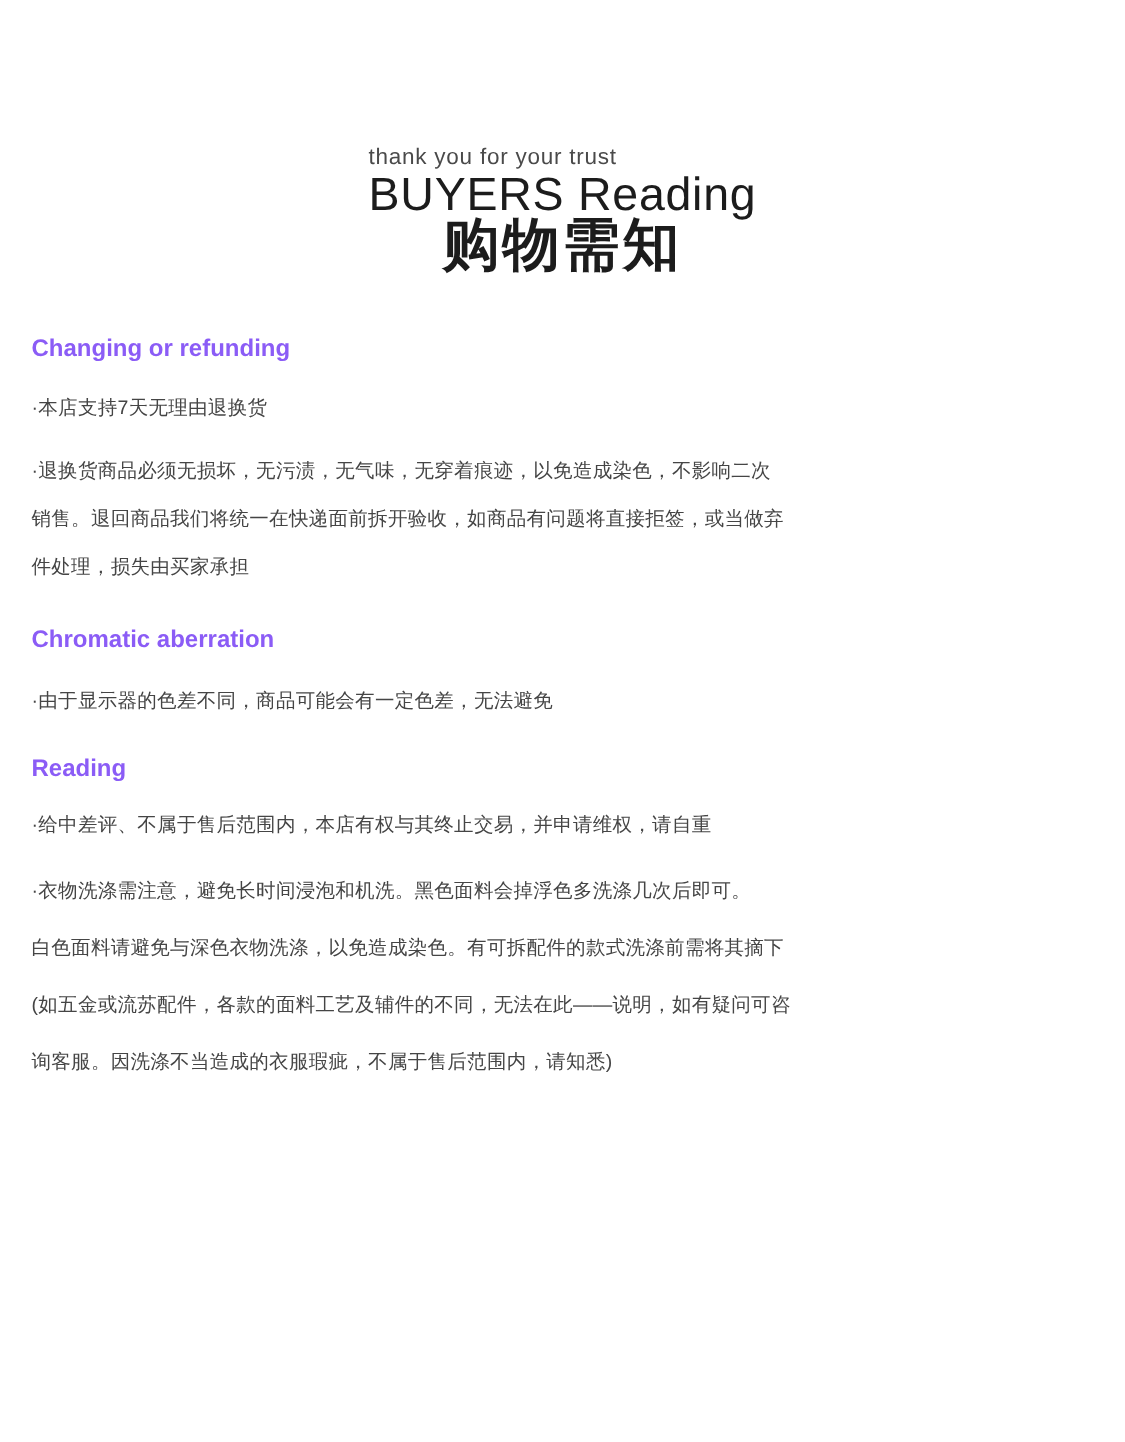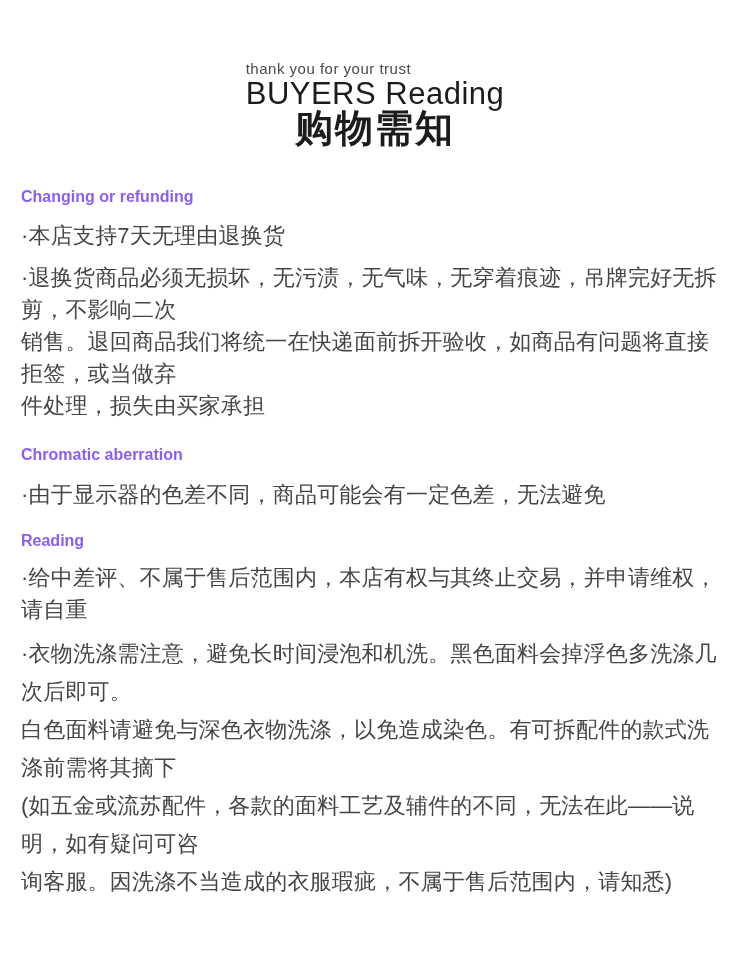--- a/index.html
+++ b/index.html
@@ -11,21 +11,21 @@
   .page {
     position: relative;
     width: 750px;
     height: 961px;
     background: #ffffff;
     overflow: hidden;
   }
   .content { padding: 0 21px; }
 
   
-  .header { padding-top: 60px; text-align: center; }
+  .header { padding-top: 60px; text-align: center; margin-top: 36px; }
   .header-inner { display: inline-block; text-align: left; }
   .tagline {
     font-size: 15px;
     line-height: 17px;
     color: #4a4a4a;
     letter-spacing: 0.5px;
   }
   .title-en {
     font-size: 31px;
     line-height: 34px;
@@ -43,21 +43,21 @@
   }
 
   
   .sec-heading {
     font-size: 16px;
     line-height: 26px;
     font-weight: bold;
     color: #8b5cf6;
   }
   .para {
-    font-size: 22px;
+    font-size: 13px;
     color: #454545;
     white-space: pre-line;   
     letter-spacing: 0.2px;
   }
   .para.tight { line-height: 32px; }
   .para.loose { line-height: 39px; }
   .para.loose4 { line-height: 38px; }
 
   
   .sec-0 .sec-heading { margin-top: 39px; }
@@ -83,21 +83,21 @@
       <div class="title-en">BUYERS Reading</div>
       <div class="title-zh">购物需知</div>
     </div>
   </div>
 
   <div class="content">
 
     <section class="sec-0">
       <h2 class="sec-heading">Changing or refunding</h2>
       <p class="para tight">·本店支持7天无理由退换货</p>
-      <p class="para tight">·退换货商品必须无损坏，无污渍，无气味，无穿着痕迹，吊牌完好无拆剪，不影响二次
+      <p class="para tight">·退换货商品必须无损坏，无污渍，无气味，无穿着痕迹，以免造成染色，不影响二次
 销售。退回商品我们将统一在快递面前拆开验收，如商品有问题将直接拒签，或当做弃
 件处理，损失由买家承担</p>
     </section>
 
     <section class="sec-1">
       <h2 class="sec-heading">Chromatic aberration</h2>
       <p class="para tight">·由于显示器的色差不同，商品可能会有一定色差，无法避免</p>
     </section>
 
 

